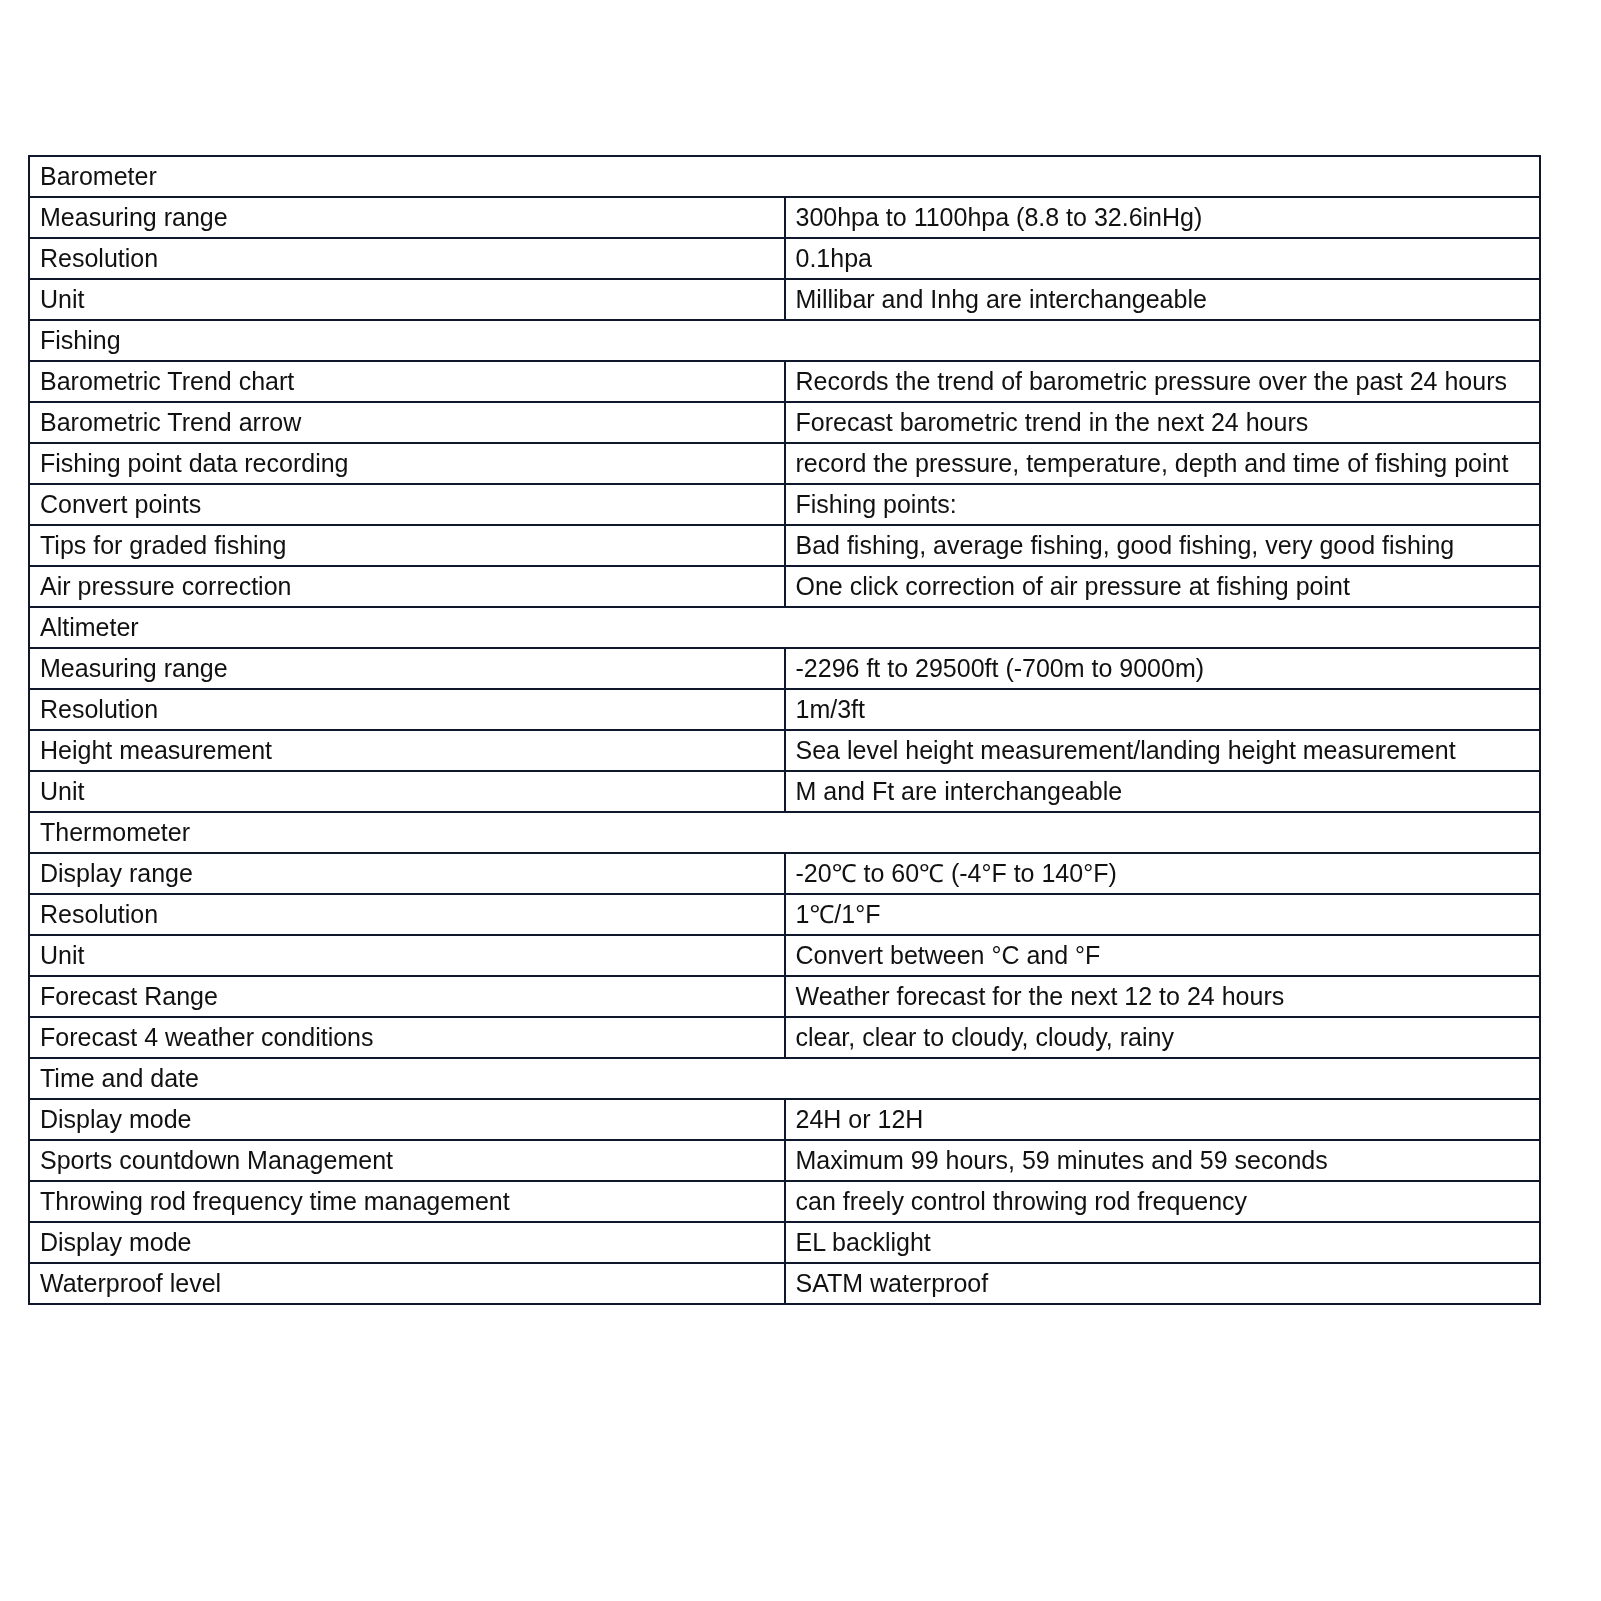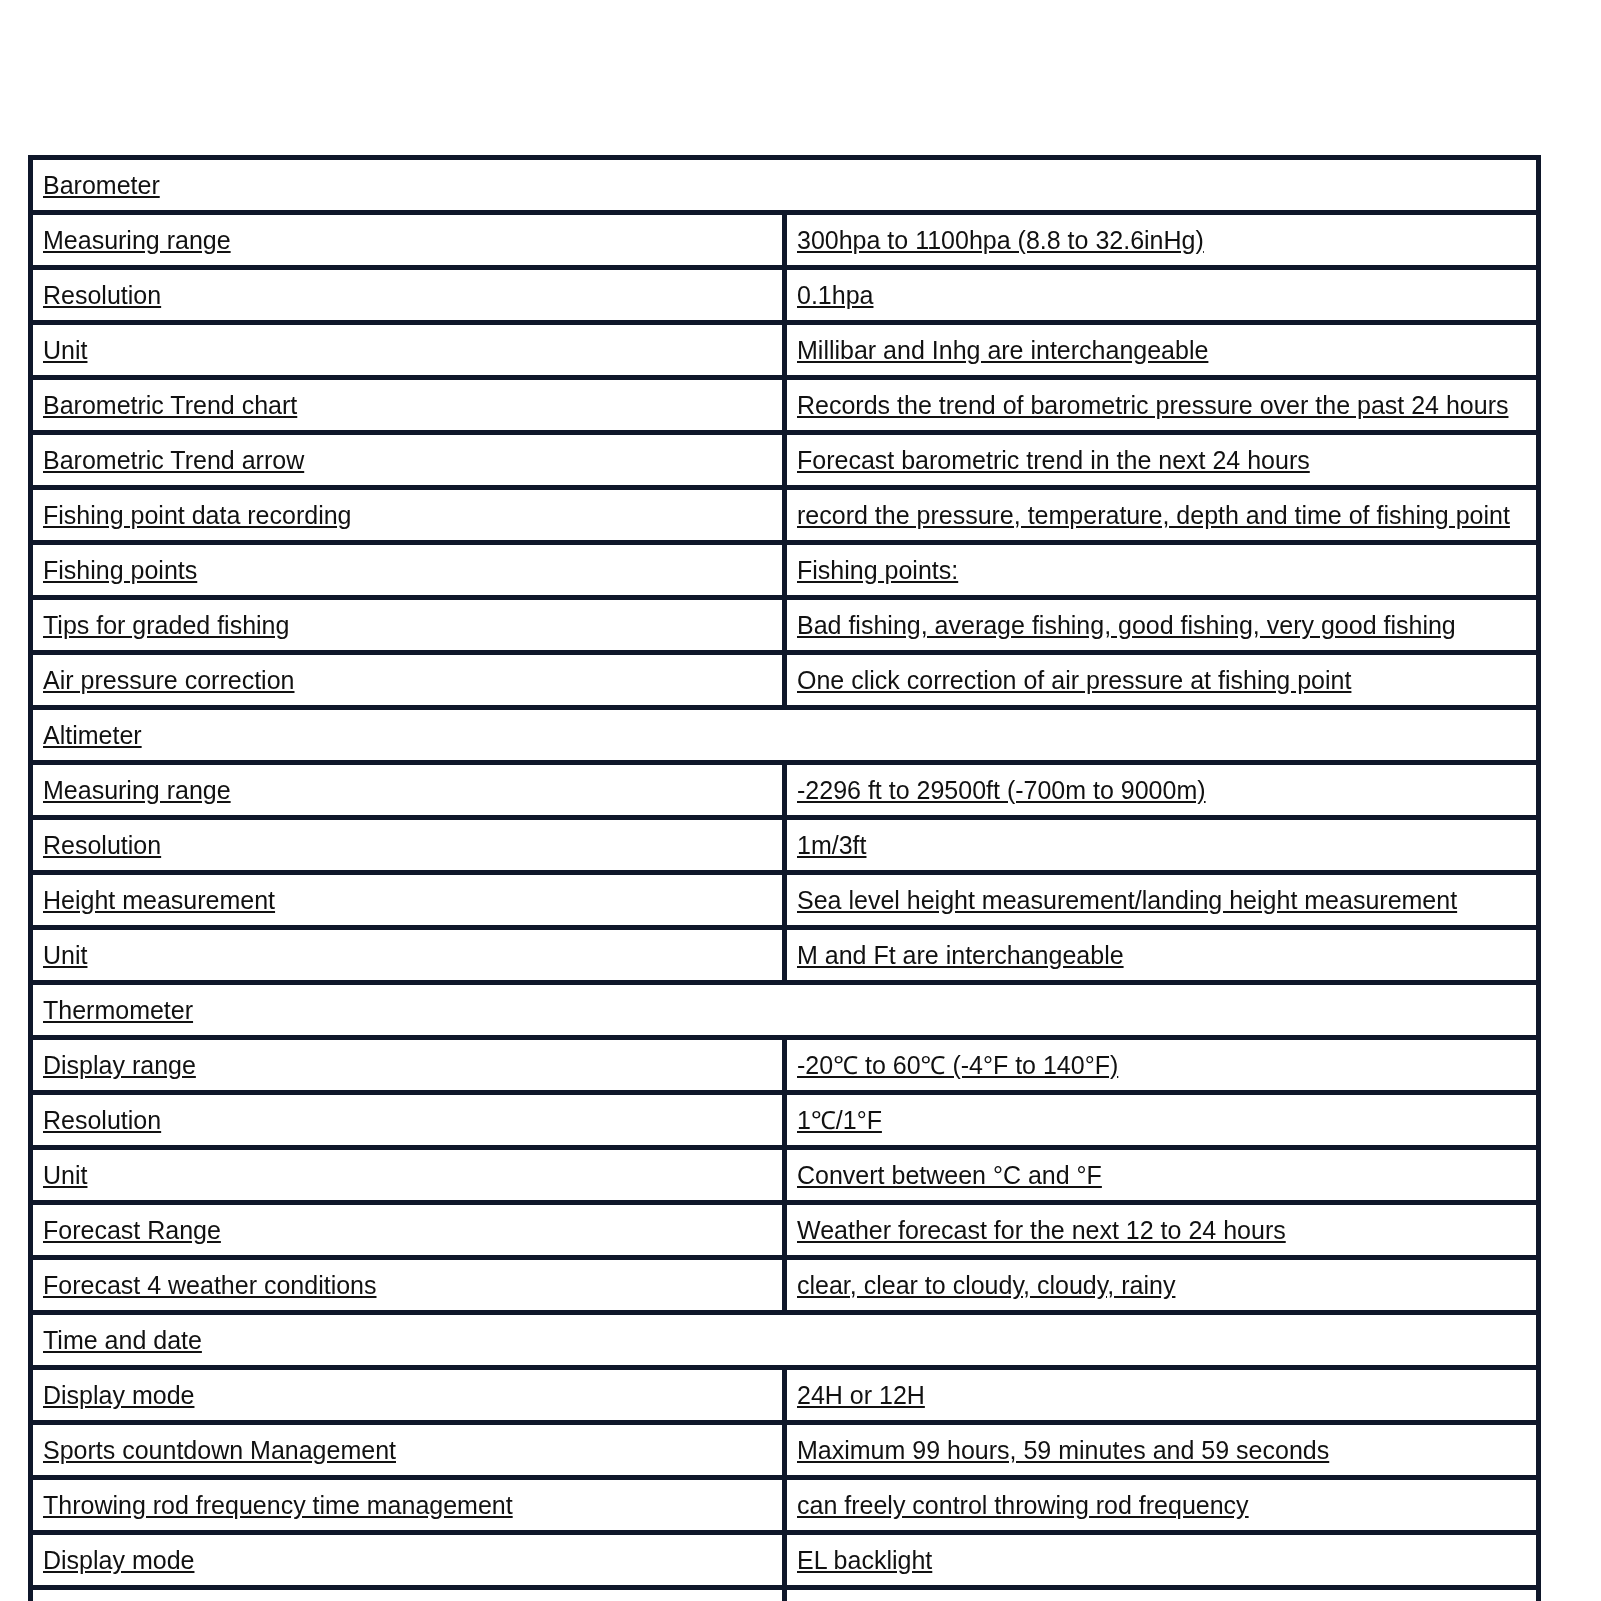--- a/index.html
+++ b/index.html
@@ -21,30 +21,29 @@
     left: 28px;
     top: 155px;
     width: 1513px;
   }
   table.spec {
     border-collapse: collapse;
     width: 100%;
     table-layout: fixed;
   }
   table.spec td {
-    border: 5px solid #0f172a;
+    border: 2px solid #0f172a;
     font-size: 25px;
     line-height: 1.15;
     padding: 4px 10px;
-    height: 55px;
+    height: 41px;
     box-sizing: border-box;
     vertical-align: middle;
     white-space: nowrap;
     overflow: hidden;
-    text-decoration: underline;
   }
   td.label-cell { width: 43.2%; }
   td.value-cell { width: 56.8%; }
   td.section-cell { font-size: 25px; }
 </style>
 </head>
 <body>
 
 <div class="page">
   <div class="table-wrap">
@@ -59,33 +58,36 @@
           </tr>
           <tr>
             <td class="label-cell">Resolution</td>
             <td class="value-cell">0.1hpa</td>
           </tr>
           <tr>
             <td class="label-cell">Unit</td>
             <td class="value-cell">Millibar and Inhg are interchangeable</td>
           </tr>
           <tr>
+            <td colspan="2" class="section-cell">Fishing</td>
+          </tr>
+          <tr>
             <td class="label-cell">Barometric Trend chart</td>
             <td class="value-cell">Records the trend of barometric pressure over the past 24 hours</td>
           </tr>
           <tr>
             <td class="label-cell">Barometric Trend arrow</td>
             <td class="value-cell">Forecast barometric trend in the next 24 hours</td>
           </tr>
           <tr>
             <td class="label-cell">Fishing point data recording</td>
             <td class="value-cell">record the pressure, temperature, depth and time of fishing point</td>
           </tr>
           <tr>
-            <td class="label-cell">Fishing points</td>
+            <td class="label-cell">Convert points</td>
             <td class="value-cell">Fishing points:</td>
           </tr>
           <tr>
             <td class="label-cell">Tips for graded fishing</td>
             <td class="value-cell">Bad fishing, average fishing, good fishing, very good fishing</td>
           </tr>
           <tr>
             <td class="label-cell">Air pressure correction</td>
             <td class="value-cell">One click correction of air pressure at fishing point</td>
           </tr>

